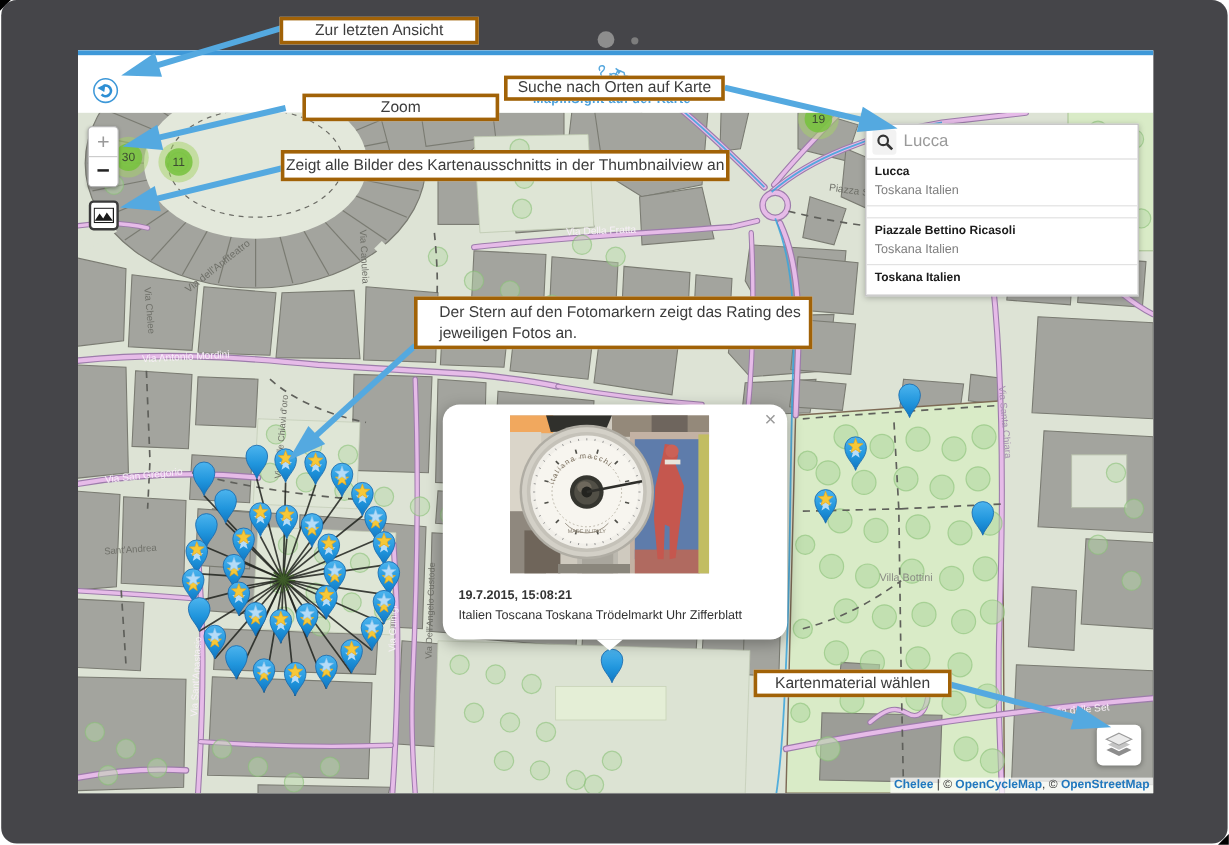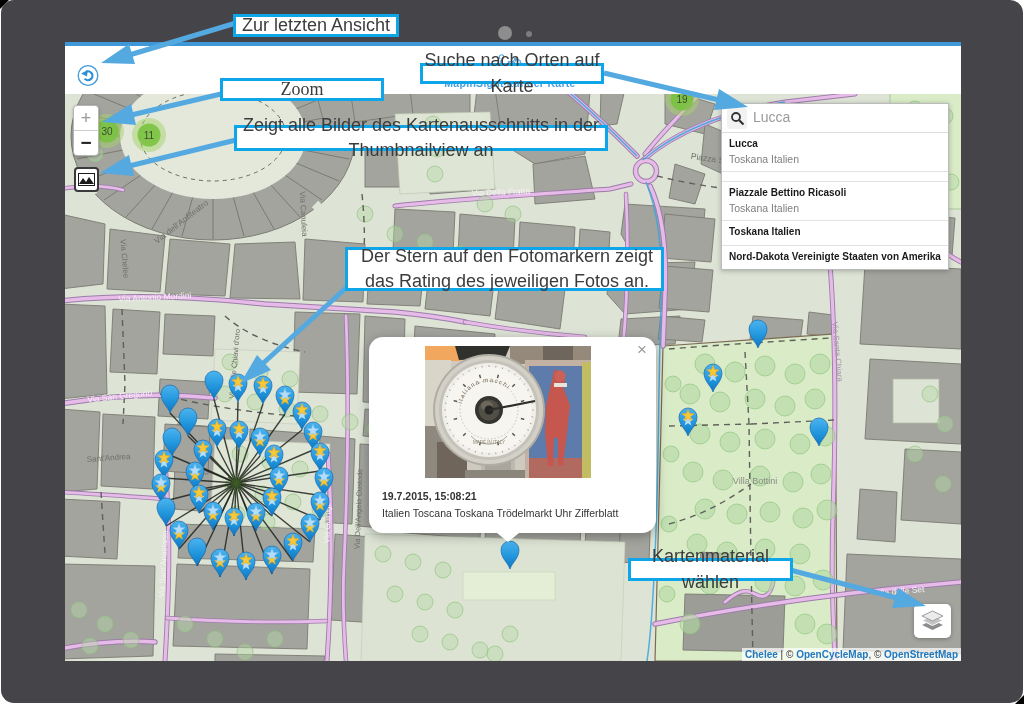--- a/index.html
+++ b/index.html
@@ -29,21 +29,21 @@
 .sres { border-bottom:1px solid #e2e2e2; padding:4px 7px 5px; }
 .sres.last { border-bottom:none; }
 .sres b { display:block; font-size:10px; color:#1a1a1a; line-height:14.5px; white-space:nowrap; }
 .sres span { display:block; font-size:10.5px; color:#7e7e7e; line-height:14.5px; white-space:nowrap; }
 #popup { position:absolute; left:304px; top:243px; width:287px; height:196px; background:#fff; border-radius:14px; box-shadow:0 3px 12px rgba(0,0,0,0.3); z-index:7; }
 #pclose { position:absolute; right:9px; top:3px; font-size:17px; color:#9a9a9a; }
 #pimg { position:absolute; left:56px; top:9px; width:166px; height:132px; }
 #pdate { position:absolute; left:13px; top:153px; font-size:10.5px; font-weight:bold; color:#333; }
 #ptags { position:absolute; left:13px; top:170px; font-size:10.5px; color:#333; }
 #ptail { position:absolute; left:128px; top:196px; width:0; height:0; border-left:11.5px solid transparent; border-right:11.5px solid transparent; border-top:9px solid #fff; }
-.co { position:absolute; background:#fff; border:3px solid #0ea5e9; color:#3c3c3c; font-size:18px; line-height:1.4; text-align:center; z-index:10; display:flex; align-items:center; justify-content:center; box-sizing:content-box; }
+.co { position:absolute; background:#fff; border:3px solid #a16207; color:#3c3c3c; font-size:13px; line-height:1.4; text-align:center; z-index:10; display:flex; align-items:center; justify-content:center; box-sizing:content-box; }
 .co[style*="text-align:left"] { justify-content:flex-start; text-align:left; }
 #overlay { position:absolute; left:0; top:0; z-index:9; }
 </style></head>
 <body>
 <div id="wedge-tl"></div>
 <div id="wedge-br"></div>
 <div id="frame">
  <div id="dot1"></div>
     <div id="dot2"></div>
  <div id="screen">
@@ -640,23 +640,20 @@
           </div>
  <div class="sres">
           </div>
  <div class="sres">
             <b>Piazzale Bettino Ricasoli</b>
             <span>Toskana Italien</span>
           </div>
  <div class="sres">
             <b>Toskana Italien</b>
           </div>
- <div class="sres last">
-            <b>Nord-Dakota Vereinigte Staaten von Amerika</b>
-          </div>
 </div>
 
 <div id="popup">
  <div id="pclose">×</div>
  <div id="pimg"><svg width="166" height="132" viewBox="0 0 166 132" xmlns="http://www.w3.org/2000/svg">
               <rect width="166" height="132" fill="#cfcabf"></rect>
               <rect x="0" y="0" width="36" height="15" fill="#f1a85e"></rect>
               <polygon points="30,0 85,0 80,12 34,14" fill="#30302c"></polygon>
               <rect x="85" y="0" width="81" height="18" fill="#94897a"></rect>
               <rect x="118" y="0" width="30" height="14" fill="#6e655d"></rect>
@@ -758,16 +755,16 @@
 <polygon points="100,173 129,155 134,176" fill="#54a9e0"></polygon>
 <line x1="604" y1="73" x2="723" y2="101" stroke="#54a9e0" stroke-width="5"></line>
 <polygon points="748,107 714,110 719,89" fill="#54a9e0"></polygon>
 <line x1="346" y1="288" x2="259" y2="367" stroke="#54a9e0" stroke-width="5"></line>
 <polygon points="240,384 257,355 271,370" fill="#54a9e0"></polygon>
 <line x1="790" y1="570" x2="901" y2="599" stroke="#54a9e0" stroke-width="5"></line>
 <polygon points="926,606 892,608 898,588" fill="#54a9e0"></polygon>
 </svg>
   </div>
 <div class="co" style="left:233px;top:14px;width:160px;height:17px;">Zur letzten Ansicht</div>
-<div class="co" style="left:220px;top:78px;width:158px;height:17px;font-family:Liberation Serif, serif;">Zoom</div>
+<div class="co" style="left:252px;top:78px;width:158px;height:17px;">Zoom</div>
 <div class="co" style="left:234px;top:125px;width:368px;height:20px;">Zeigt alle Bilder des Kartenausschnitts in der Thumbnailview an</div>
 <div class="co" style="left:420px;top:63px;width:178px;height:15px;">Suche nach Orten auf Karte</div>
-<div class="co" style="left:345px;top:247px;width:308px;height:38px;text-align:center;padding-left:5px;">Der Stern auf den Fotomarkern zeigt das Rating des jeweiligen Fotos an.</div>
+<div class="co" style="left:345px;top:247px;width:308px;height:38px;text-align:left;padding-left:18px;">Der Stern auf den Fotomarkern zeigt das Rating des jeweiligen Fotos an.</div>
 <div class="co" style="left:628px;top:558px;width:159px;height:17px;">Kartenmaterial wählen</div>
 </body></html>

